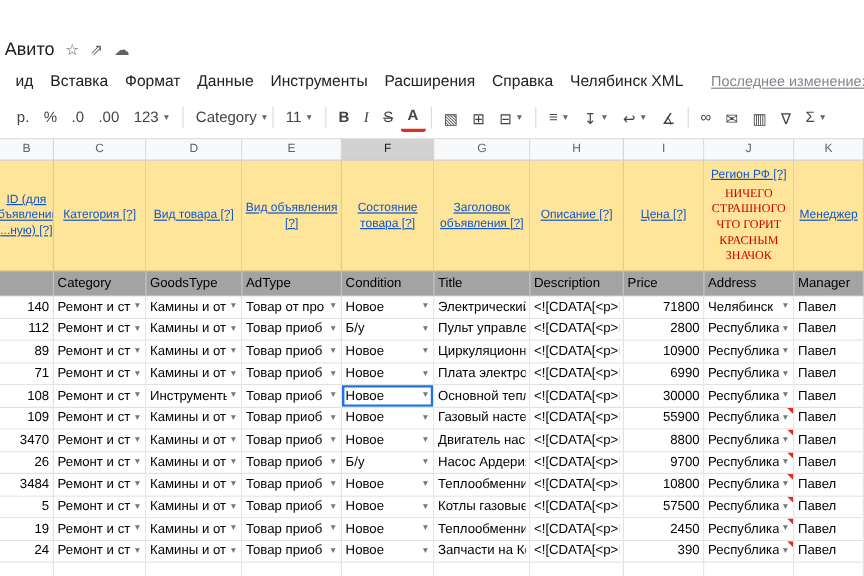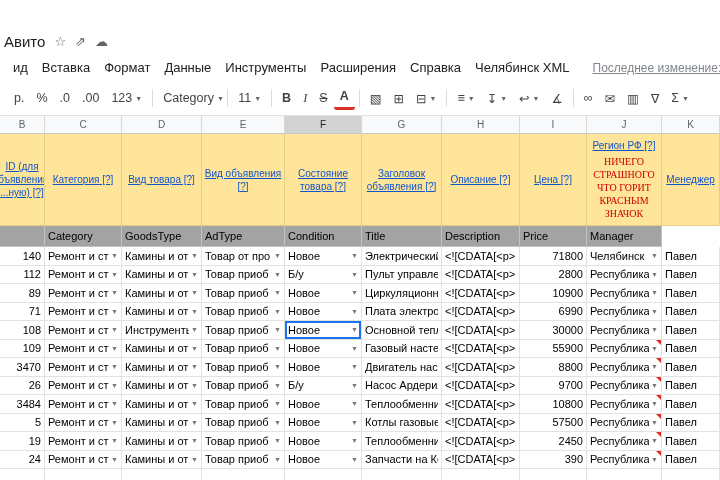--- a/index.html
+++ b/index.html
@@ -217,20 +217,21 @@
       </div>
     <div class="grid" id="fieldrow">
         <div class="fcell"></div>
         <div class="fcell">Category</div>
         <div class="fcell">GoodsType</div>
         <div class="fcell">AdType</div>
         <div class="fcell">Condition</div>
         <div class="fcell">Title</div>
         <div class="fcell">Description</div>
         <div class="fcell">Price</div>
+        <div class="fcell">Address</div>
         <div class="fcell">Manager</div>
       </div>
     <div id="rows">
         <div class="grid">
           <div class="cell num">
             <span class="txt">140</span>
           </div>
           <div class="cell">
             <span class="txt">Ремонт и стр</span>
             <span class="dd">▼</span>

